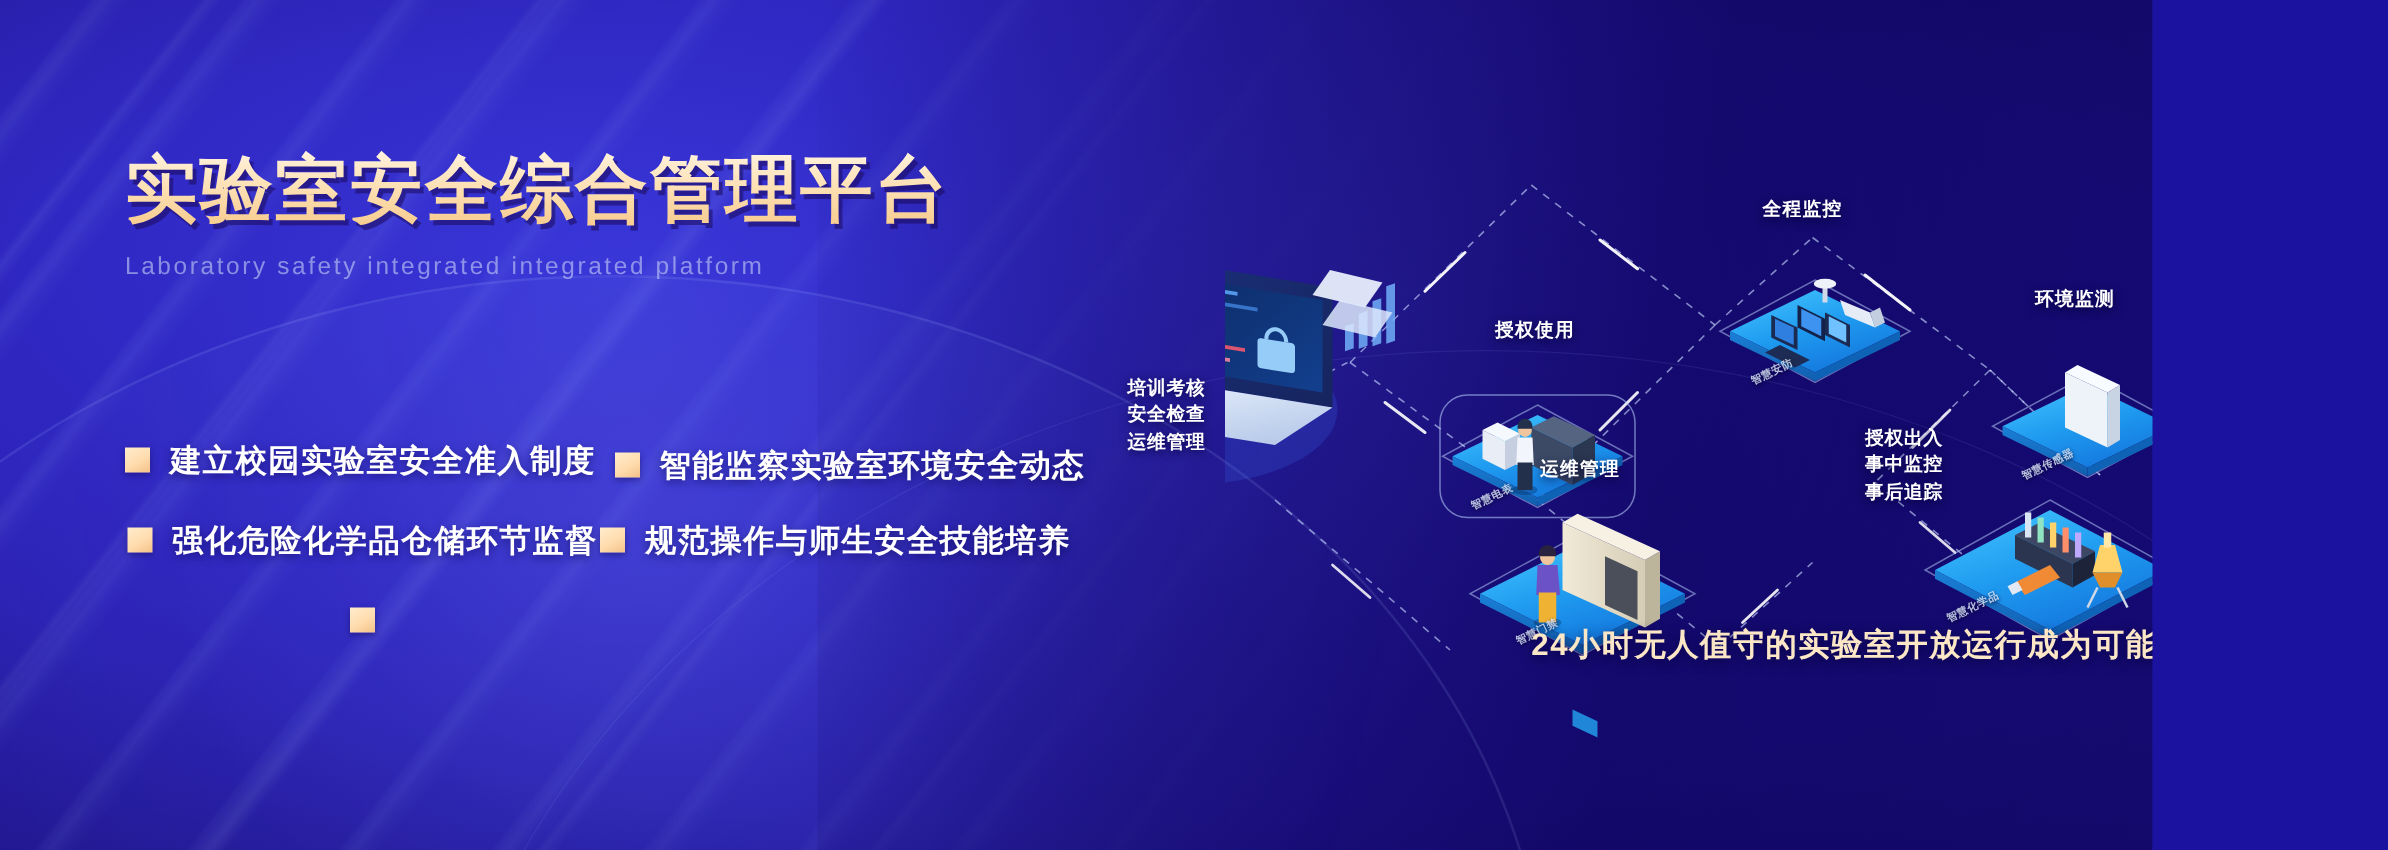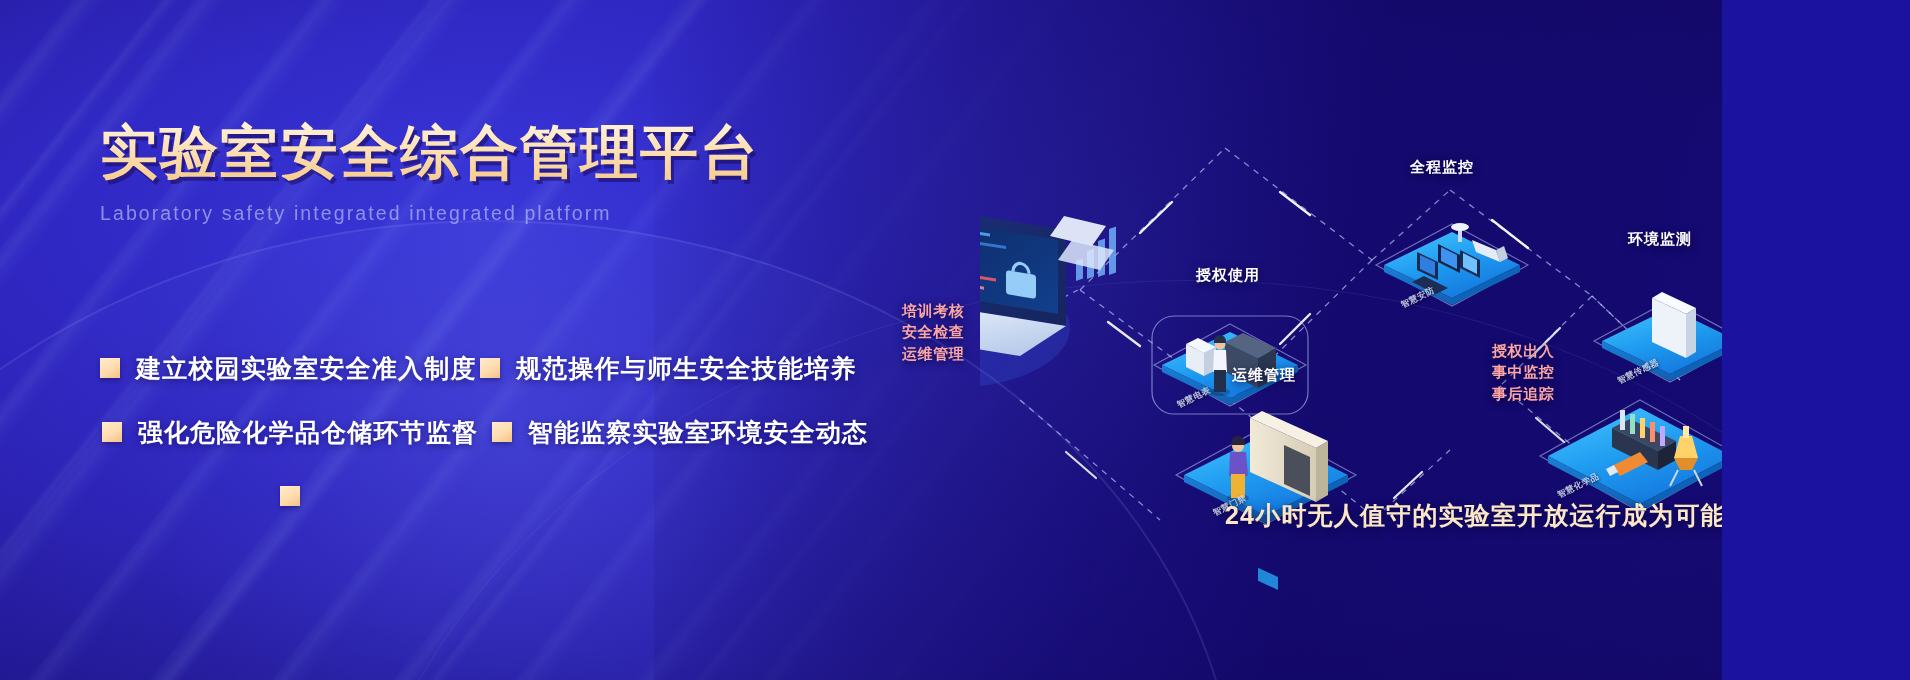--- a/index.html
+++ b/index.html
@@ -112,21 +112,21 @@
 
   
   .diagram{ position:absolute; left:980px; top:100px; width:930px; height:500px; }
   .diagram svg{ position:absolute; left:0; top:0; }
 
   .node-label{
     position:absolute; color:#ffffff; font-weight:700; letter-spacing:1px;
     font-size:15px; white-space:nowrap; text-shadow:0 2px 8px rgba(5,2,50,.8);text-align:right;
   }
   .multi-label{
-    position:absolute; color:#fca5a5; font-weight:700; letter-spacing:.6px;
+    position:absolute; color:#ffffff; font-weight:700; letter-spacing:.6px;
     font-size:15px; line-height:1.42; white-space:nowrap;
     text-shadow:0 2px 8px rgba(5,2,50,.8);
   }
   .card-cap{
     position:absolute; font-size:8.5px; font-weight:700; letter-spacing:.5px;
     color:rgba(225,238,255,.80); white-space:nowrap;
     text-shadow:0 1px 3px rgba(4,2,40,.7);
   }
   .bottom-cap{
     position:absolute; left:1225px; top:499px;
@@ -164,27 +164,27 @@
         </div>
         <div class="bullet gap-big">
           <span class="sq"></span>
           <span class="bullet-txt">强化危险化学品仓储环节监督</span>
         </div>
         <div class="bullet gap-big">
           <span class="sq"></span>
         </div>
       </div>
       <div class="bullet-col col-b">
+        <div class="bullet gap-big">
+          <span class="sq"></span>
+          <span class="bullet-txt">智能监察实验室环境安全动态</span>
+        </div>
         <div class="bullet">
           <span class="sq"></span>
           <span class="bullet-txt">规范操作与师生安全技能培养</span>
-        </div>
-        <div class="bullet gap-big">
-          <span class="sq"></span>
-          <span class="bullet-txt">智能监察实验室环境安全动态</span>
         </div>
       </div>
     </div>
   </div>
 
   <div class="diagram">
 
     <svg width="930" height="500" viewBox="0 0 930 500">
       <defs>
         <linearGradient id="padTop" x1="0" y1="0" x2="0.6" y2="1">
@@ -408,21 +408,21 @@
         <rect x="-152" y="212" width="26" height="46" fill="#22305a"></rect>
         <path d="M-156 172 L-126 172 L-122 214 L-160 214 Z" fill="#7cb3f5"></path>
         <path d="M-126 182 L-104 196 L-110 204 L-130 192 Z" fill="#7cb3f5"></path>
         <circle cx="-141" cy="163" r="12" fill="#f0c49c"></circle>
         <path d="M-155 166 a14 15 0 0 1 28 0 l2 42 l-10 0 l-4 -36 l-8 0 l-4 36 l-8 0 Z" fill="#1b2340"></path>
         <rect x="-150" y="256" width="10" height="8" fill="#1b2340"></rect>
         <rect x="-136" y="256" width="10" height="8" fill="#1b2340"></rect>
       </g>
     </svg>
 
-    <div class="node-label" style="left:216px; top:166px;">授权使用</div>
+    <div class="node-label" style="left:216px; top:155px;">授权使用</div>
     <div class="node-label" style="left:430px; top:58px;">全程监控</div>
     <div class="node-label" style="left:648px; top:130px;">环境监测</div>
     <div class="node-label" style="left:252px; top:266px;">运维管理</div>
 
     <div class="card-cap" style="left:196px; top:292px; transform:rotate(-26deg);">智慧电表</div>
     <div class="card-cap" style="left:420px; top:192px; transform:rotate(-26deg);">智慧安防</div>
     <div class="card-cap" style="left:636px; top:266px; transform:rotate(-26deg);">智慧传感器</div>
     <div class="card-cap" style="left:232px; top:400px; transform:rotate(-26deg);">智慧门禁</div>
     <div class="card-cap" style="left:576px; top:380px; transform:rotate(-26deg);">智慧化学品</div>
 

